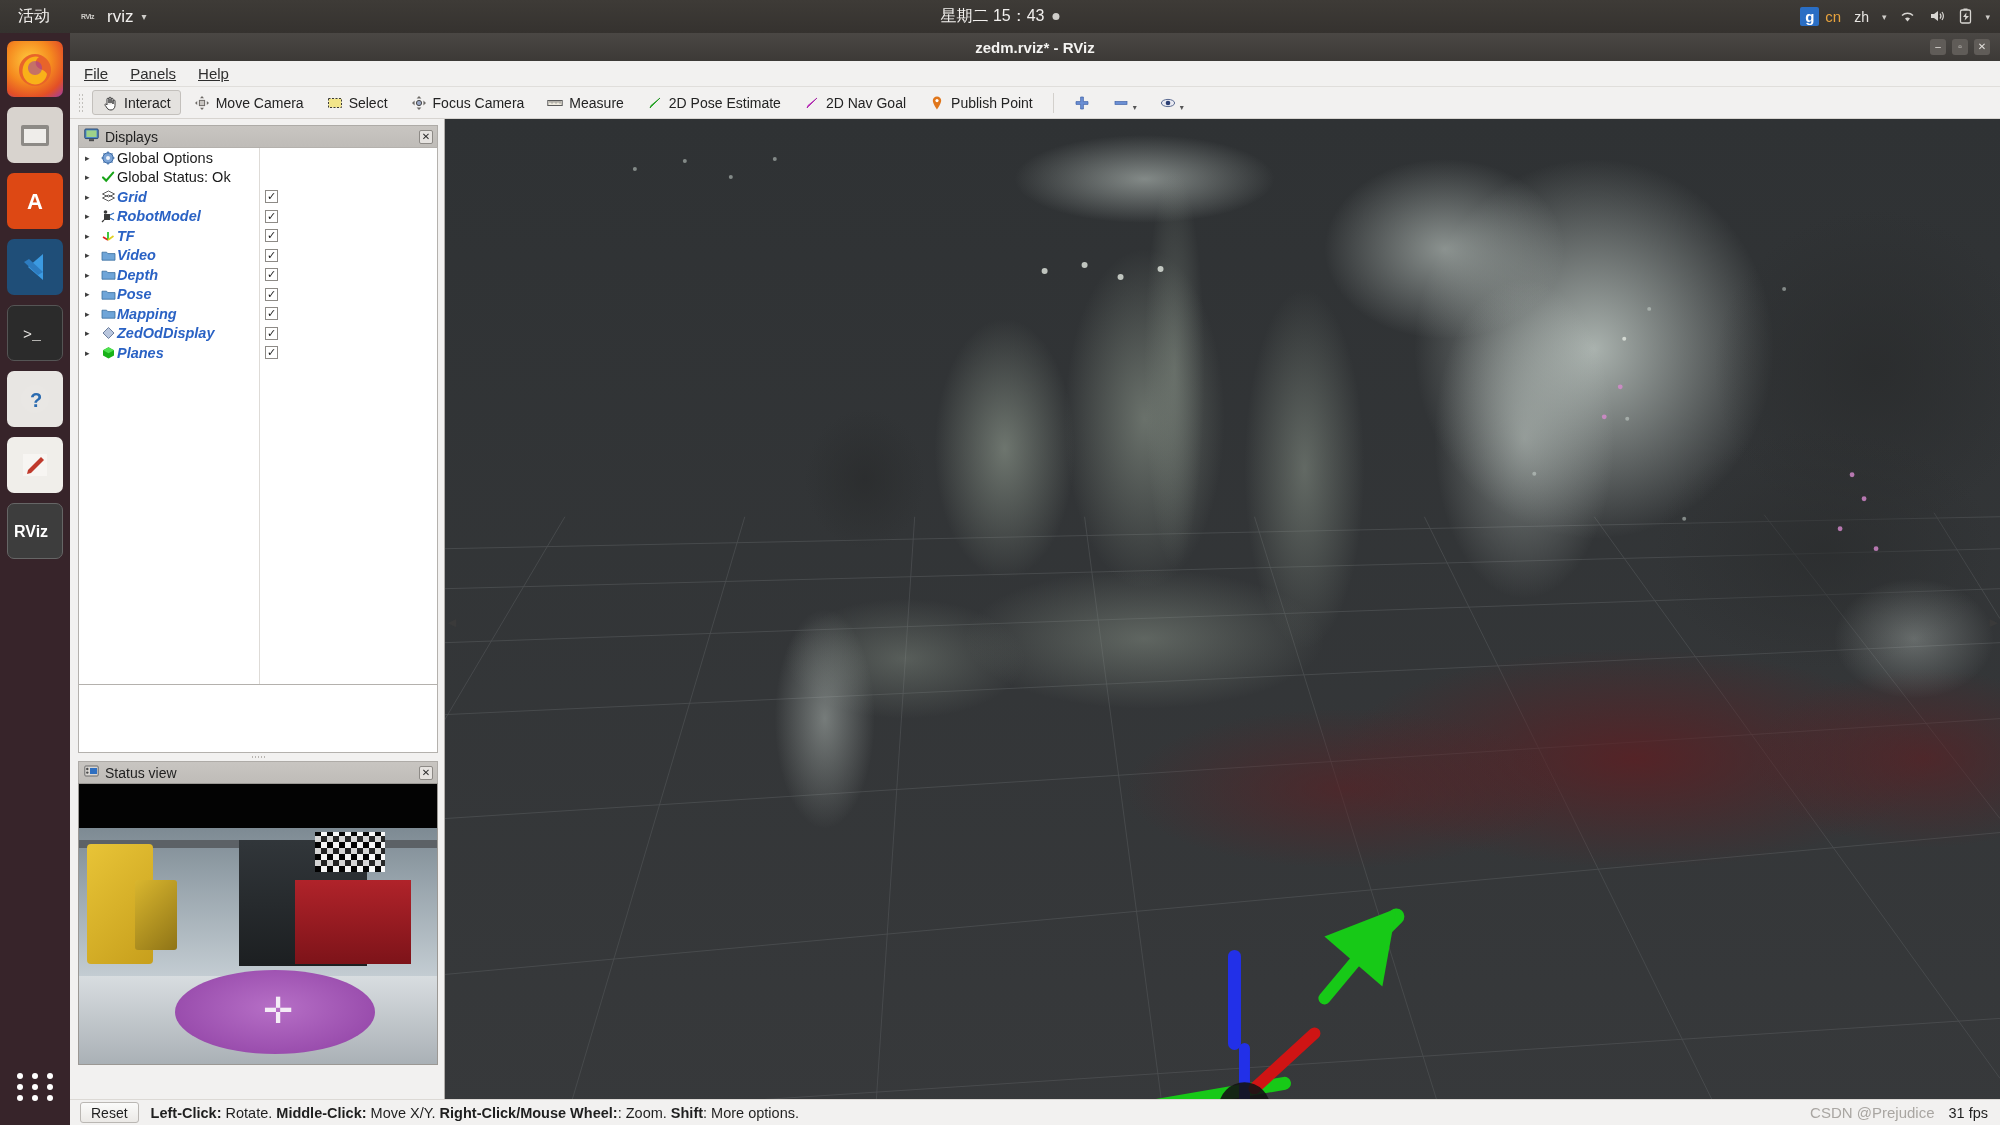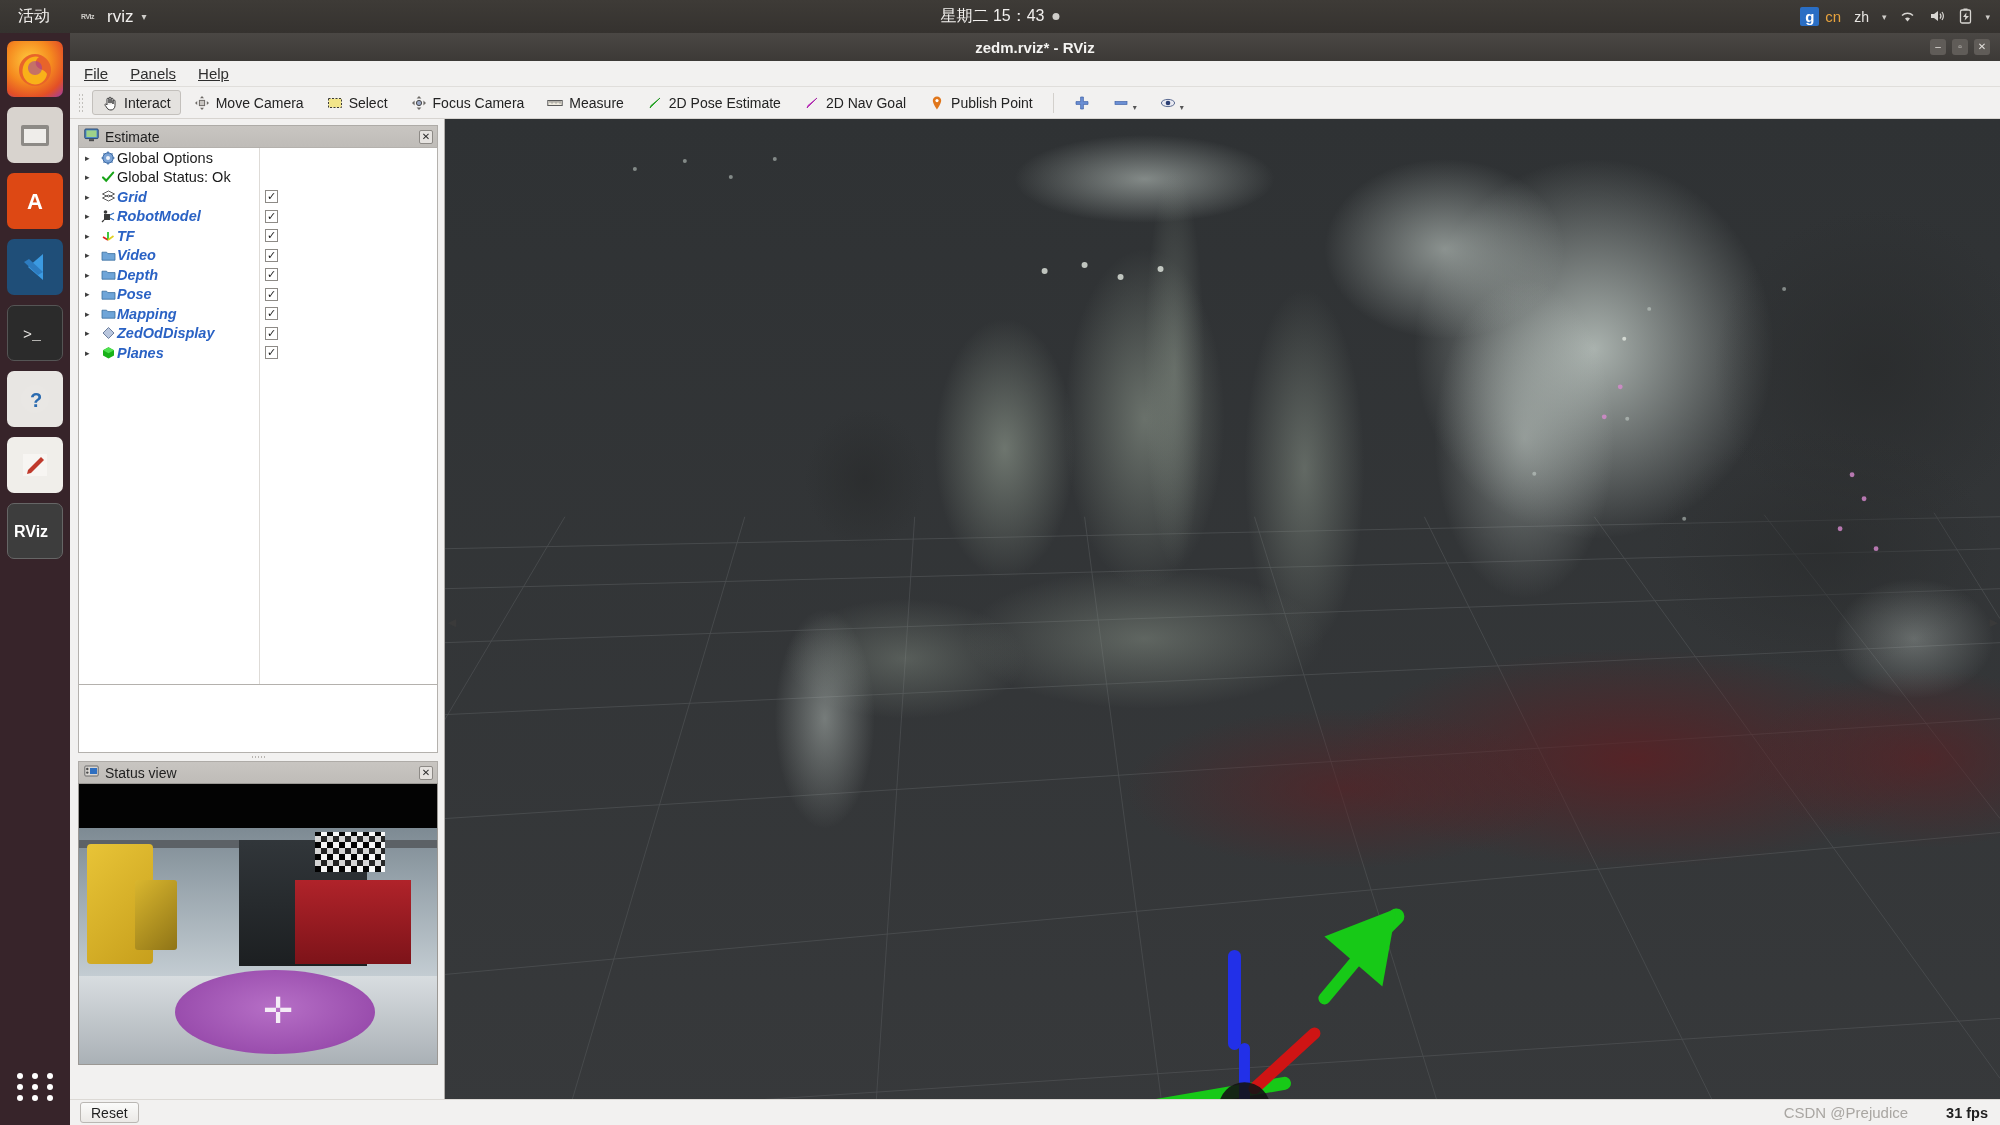--- a/index.html
+++ b/index.html
@@ -219,21 +219,21 @@
   }
   .sb-reset {
     height: 21px; padding: 0 10px; border: 1px solid #bab7b3; border-radius: 3px;
     background: linear-gradient(to bottom,#fbfbfa,#ebe9e6);
     font-size: 14px; color: #1f1f1f; display:flex; align-items:center;
   }
   .sb-hint { font-size: 14.5px; color: #1f1f1f; }
   .sb-hint b { font-weight: bold; }
   .sb-right { position:absolute; right: 12px; display:flex; align-items:center; gap:14px;}
   .sb-watermark { font-size:15px; color:#a9a6a2; }
-  .sb-fps { font-size:14.5px; color:#1f1f1f; font-weight:bold;margin-left:24px; }
+  .sb-fps { font-size:14.5px; color:#1f1f1f; font-weight:normal; }
 
   
   #split-right { position:absolute; right:2px; top:50%; transform:translateY(-50%);
     font-size:11px; color:#3a3a3a; }
 </style>
 </head>
 <body>
 
 <div id="gnome-topbar">
   <div class="tb-activities">活动</div>
@@ -467,21 +467,21 @@
     <div id="leftpane">
 
       <div class="panel-title">
         <span>
           <svg width="15" height="14" viewBox="0 0 15 14">
               <rect x="0.8" y="1" width="13.4" height="9.6" rx="1" fill="#4a86c8" stroke="#2b4a70"></rect>
               <rect x="2.4" y="2.4" width="10.2" height="6.6" fill="#9ed28a"></rect>
               <rect x="5" y="11.2" width="5" height="2" fill="#4a4a4a"></rect>
             </svg>
         </span>
-        <span>Estimate</span>
+        <span>Displays</span>
         <span class="panel-x">✕</span>
       </div>
 
       <div id="displays-tree">
 
         <div class="tree-row">
           <span class="tree-arrow">▸</span>
           <span class="tree-icon">
             <svg width="14" height="14" viewBox="0 0 14 14">
                 <circle cx="7" cy="7" r="5.2" fill="#7ba3d6" stroke="#3f6ea8"></circle>
@@ -778,18 +778,21 @@
       <span class="splitter-handle" id="split-left" style="left:2px">◀</span>
       <span id="split-right">▶</span>
 
       <span class="tf-label" style="left:230px; top:1002px;">zedm_camera_center</span>
 
     </div>
   </div>
 
   <div id="statusbar">
     <span class="sb-reset">Reset</span>
+    <span class="sb-hint">
+      <b>Left-Click:</b><span> Rotate. </span><b>Middle-Click:</b><span> Move X/Y. </span><b>Right-Click/Mouse Wheel:</b><span>: Zoom. </span><b>Shift</b><span>: More options.</span>
+    </span>
     <span class="sb-right">
       <span class="sb-watermark">CSDN @Prejudice</span>
       <span class="sb-fps">31 fps</span>
     </span>
   </div>
 </div>
 
 </body></html>

